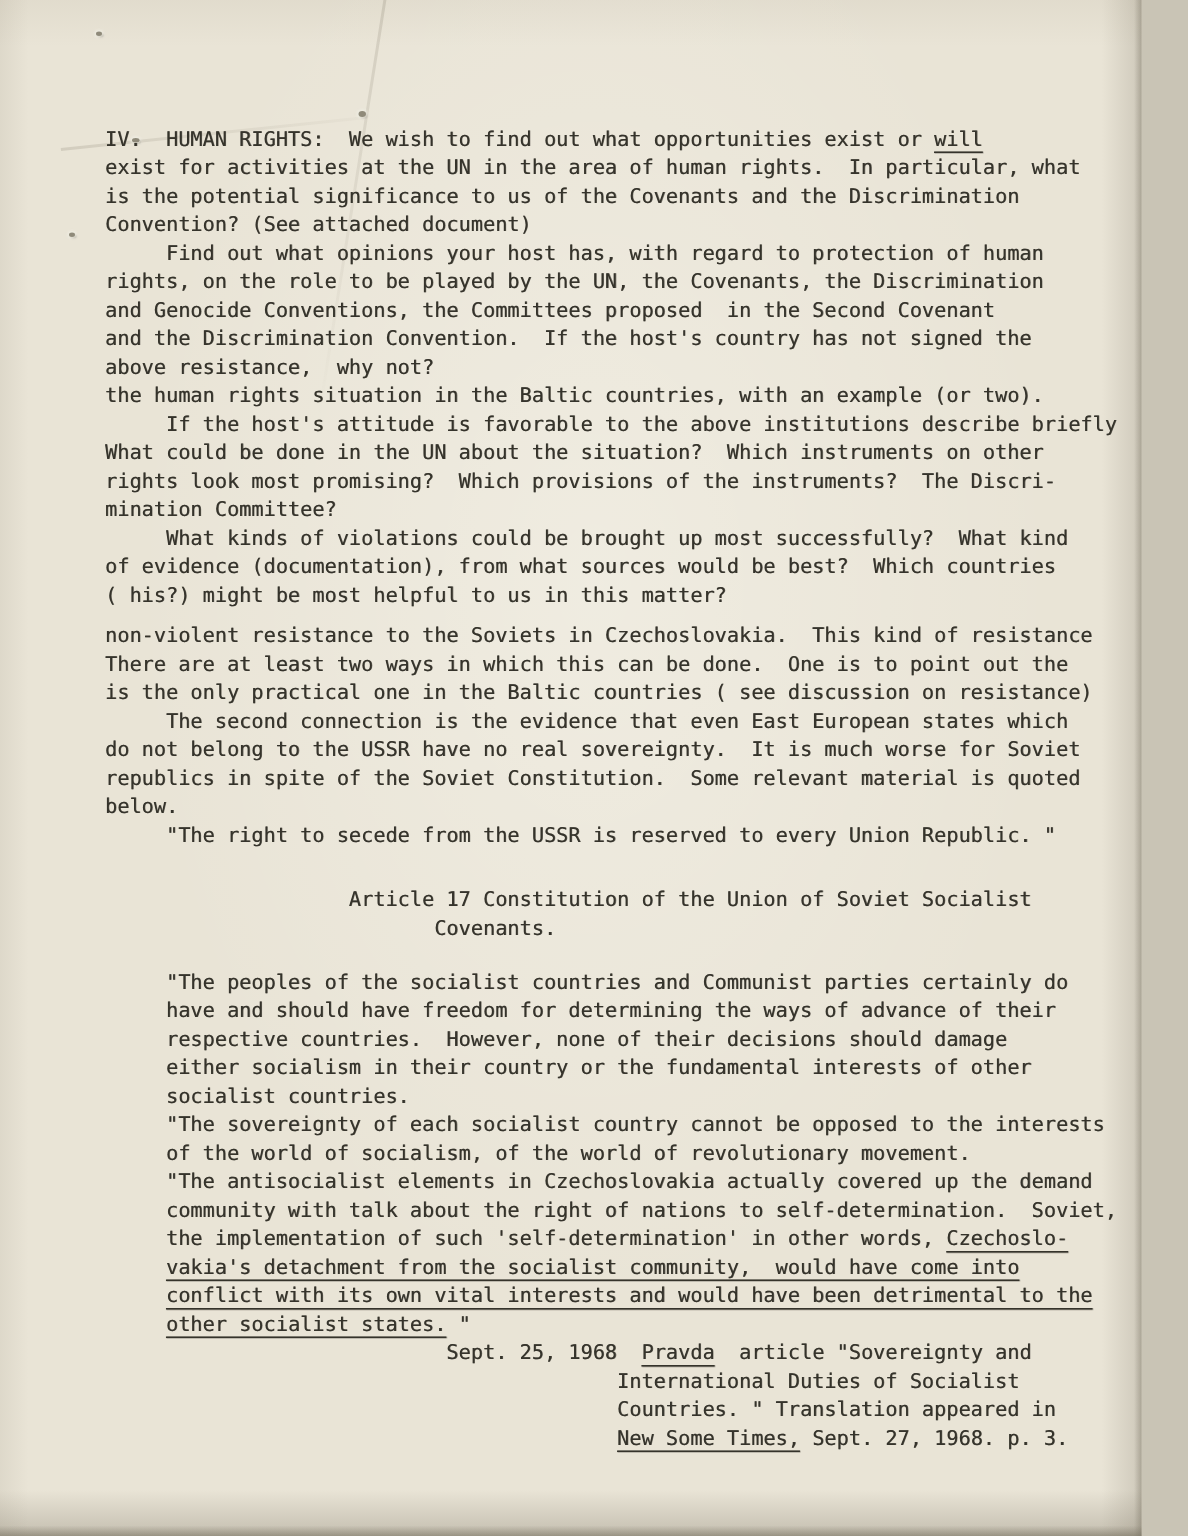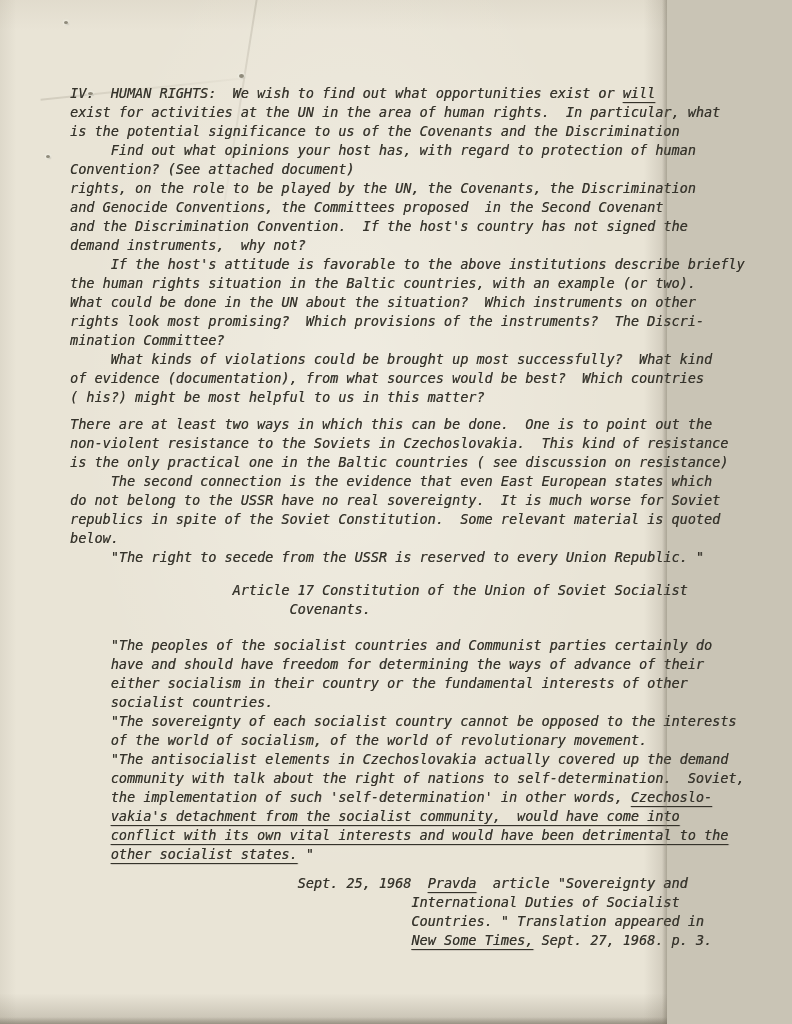--- a/index.html
+++ b/index.html
@@ -6,28 +6,27 @@
     margin: 0;
     padding: 0;
     width: 792px;
     height: 1024px;
     overflow: hidden;
     background: #c9c4b5;
   }
   .paper {
     position: absolute;
     inset: 0;
-    width: 667px;
+    width: 761px;
     height: 1024px;
     background-color: var(--paper, #e9e4d6);
     background-image:
       radial-gradient(ellipse at 52% 38%, rgba(255,255,250,0.30) 0%, rgba(255,255,250,0.0) 55%),
       linear-gradient(90deg, rgba(120,112,94,0.10) 0%, rgba(120,112,94,0.0) 2.5%, rgba(120,112,94,0.0) 96.5%, rgba(110,102,86,0.22) 100%),
       linear-gradient(180deg, rgba(190,182,164,0.18) 0%, rgba(190,182,164,0.0) 3%, rgba(190,182,164,0.0) 97%, rgba(110,102,86,0.30) 100%);
-    font-style: italic;
   }
   .bottom-edge {
     position: absolute;
     left: 0; right: 0; bottom: 0;
     height: 7px;
     background: linear-gradient(180deg, rgba(128,122,106,0.0), rgba(118,112,96,0.55));
   }
   .right-edge {
     position: absolute;
     top: 0; bottom: 0; right: 0;
@@ -65,23 +64,23 @@
     top: 84px;
     width: 690px;
     font-family: "DejaVu Sans Mono", "Liberation Mono", monospace;
     font-size: 13.5px;
     line-height: 19px;
     color: var(--ink, #35332b);
     text-shadow: 0.35px 0.25px 0.3px rgba(53,51,43,0.65);
   }
   .block { margin: 0; }
   .block.section-v     { margin-top: 8px;  }
-  .block.attribution   { margin-top: 14px; }
+  .block.attribution   { margin-top: 24px; }
   .block.quote-passage { margin-top: 17px; }
-  .block.citation      { margin-top: 10px; }
+  .block.citation      { }
   .line {
     height: 19px;
     white-space: pre;
   }
   .u {
     text-decoration: underline;
     text-decoration-thickness: 1.4px;
     text-underline-offset: 3.5px;
   }
   .w { letter-spacing: 2.05px; }
@@ -95,52 +94,53 @@
   <div class="speck s1"></div>
   <div class="speck s2"></div>
   <div class="speck s3"></div>
   <div class="speck s4"></div>
 
   <div class="doc" id="doc-lines">
       <div class="block section-iv">
         <div class="line"><span>IV.  HUMAN RIGHTS:  We wish to find out what opportunities exist or </span><span class="u">will</span></div>
         <div class="line"><span>exist for activities at the UN in the area of human rights.  In particular, what</span></div>
         <div class="line"><span>is the potential significance to us of the Covenants and the Discrimination</span></div>
+        <div class="line"><span>Convention? (See attached document)</span></div>
         <div class="line"><span>     Find out what opinions your host has, with regard to protection of human</span></div>
-        <div class="line"><span>Convention? (See attached document)</span></div>
         <div class="line"><span>rights, on the role to be played by the UN, the Covenants, the Discrimination</span></div>
         <div class="line"><span>and Genocide Conventions, the Committees proposed  in the Second Covenant</span></div>
         <div class="line"><span>and the Discrimination Convention.  If the host's country has not signed the</span></div>
-        <div class="line"><span>demand instruments,  why not?</span></div>
+        <div class="line"><span>above resistance,  why not?</span></div>
+        <div class="line"><span>the human rights situation in the Baltic countries, with an example (or two).</span></div>
         <div class="line"><span>     If the host's attitude is favorable to the above institutions describe briefly</span></div>
-        <div class="line"><span>the human rights situation in the Baltic countries, with an example (or two).</span></div>
         <div class="line"><span>What could be done in the UN about the situation?  Which instruments on other</span></div>
         <div class="line"><span>rights look most promising?  Which provisions of the instruments?  The Discri-</span></div>
         <div class="line"><span>mination Committee?</span></div>
         <div class="line"><span>     What kinds of violations could be brought up most successfully?  What kind</span></div>
         <div class="line"><span>of evidence (documentation), from what sources would be best?  Which countries</span></div>
         <div class="line"><span>( his?) might be most helpful to us in this matter?</span></div>
       </div>
       <div class="block section-v">
+        <div class="line"><span>non-violent resistance to the Soviets in Czechoslovakia.  This kind of resistance</span></div>
         <div class="line"><span>There are at least two ways in which this can be done.  One is to point out the</span></div>
-        <div class="line"><span>non-violent resistance to the Soviets in Czechoslovakia.  This kind of resistance</span></div>
         <div class="line"><span>is the only practical one in the Baltic countries ( see discussion on resistance)</span></div>
         <div class="line"><span>     The second connection is the evidence that even East European states which</span></div>
         <div class="line"><span>do not belong to the USSR have no real sovereignty.  It is much worse for Soviet</span></div>
         <div class="line"><span>republics in spite of the Soviet Constitution.  Some relevant material is quoted</span></div>
         <div class="line"><span>below.</span></div>
         <div class="line"><span>     "The right to secede from the USSR is reserved to every Union Republic. "</span></div>
       </div>
       <div class="block attribution">
         <div class="line"><span>                    Article 17 Constitution of the Union of Soviet Socialist</span></div>
         <div class="line"><span>                           Covenants.</span></div>
       </div>
       <div class="block quote-passage">
         <div class="line"><span>     "The peoples of the socialist countries and Communist parties certainly do</span></div>
         <div class="line"><span>     have and should have freedom for determining the ways of advance of their</span></div>
+        <div class="line"><span>     respective countries.  However, none of their decisions should damage</span></div>
         <div class="line"><span>     either socialism in their country or the fundamental interests of other</span></div>
         <div class="line"><span>     socialist countries.</span></div>
         <div class="line"><span>     "The sovereignty of each socialist country cannot be opposed to the interests</span></div>
         <div class="line"><span>     of the world of socialism, of the world of revolutionary movement.</span></div>
         <div class="line"><span>     "The antisocialist elements in Czechoslovakia actually covered up the demand</span></div>
         <div class="line"><span>     community with talk about the right of nations to self-determination.  Soviet,</span></div>
         <div class="line"><span>     the implementation of such 'self-determination' in other words, </span><span class="u">Czechoslo-</span></div>
         <div class="line"><span>     </span><span class="u">vakia's detachment from the socialist community,  would have come into</span></div>
         <div class="line"><span>     </span><span class="u">conflict with its own vital interests and would have been detrimental to the</span></div>
         <div class="line"><span>     </span><span class="u">other socialist states.</span><span> "</span></div>

